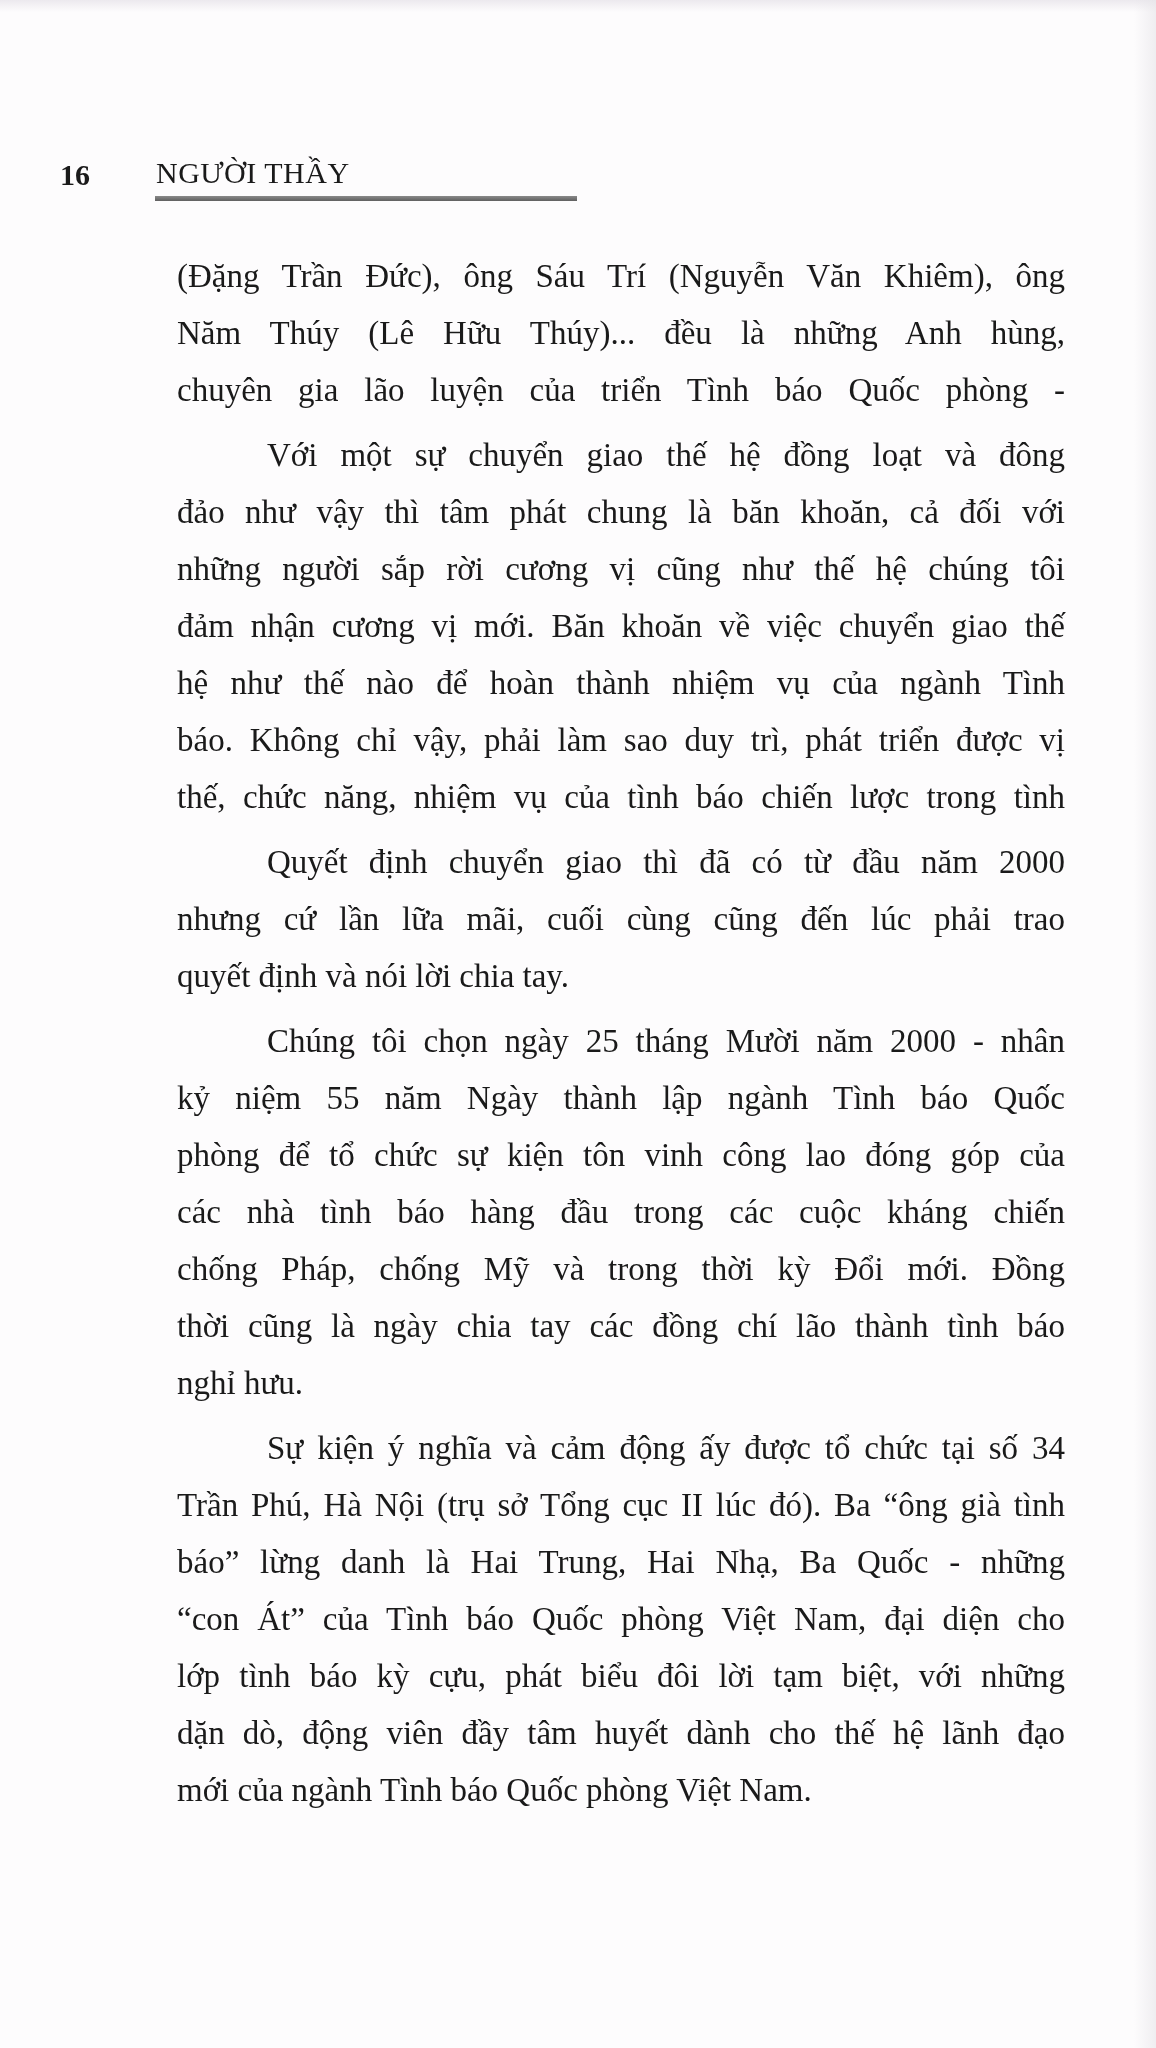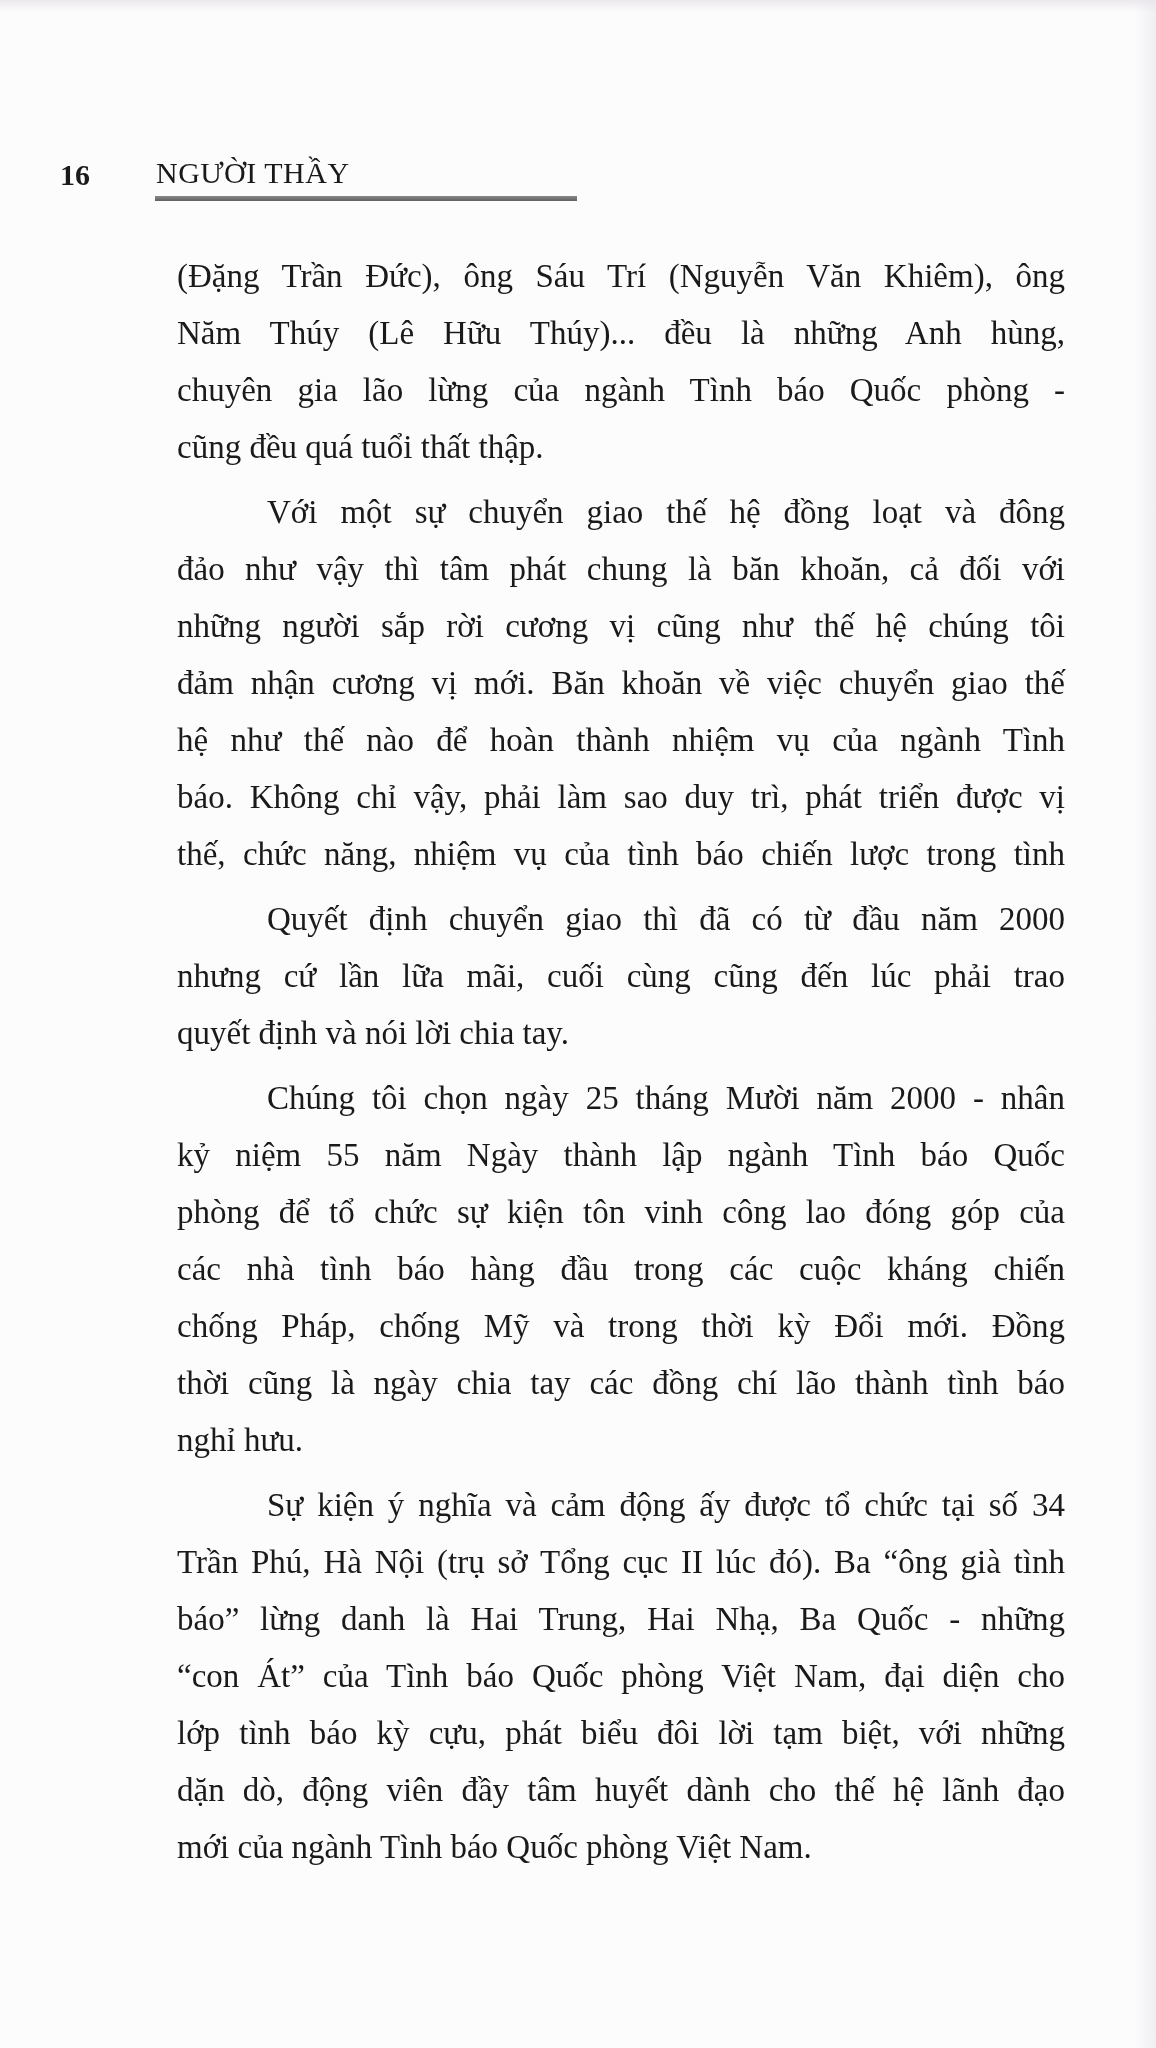--- a/index.html
+++ b/index.html
@@ -59,22 +59,21 @@
   <span class="page-number">16</span>
   <span class="running-title">NGƯỜI THẦY</span>
   <div class="header-rule"></div>
 </div>
 
 <div class="body-text">
 
   <div class="para">
     <span class="line">(Đặng Trần Đức), ông Sáu Trí (Nguyễn Văn Khiêm), ông</span>
     <span class="line">Năm Thúy (Lê Hữu Thúy)... đều là những Anh hùng,</span>
-    <span class="line">chuyên gia lão lừng của ngành Tình báo Quốc phòng -</span>
-    <span class="line last">cũng đều quá tuổi thất thập.</span>
+    <span class="line">chuyên gia lão luyện của triển Tình báo Quốc phòng -</span>
   </div>
 
   <div class="para">
     <span class="line indent">Với một sự chuyển giao thế hệ đồng loạt và đông</span>
     <span class="line">đảo như vậy thì tâm phát chung là băn khoăn, cả đối với</span>
     <span class="line">những người sắp rời cương vị cũng như thế hệ chúng tôi</span>
     <span class="line">đảm nhận cương vị mới. Băn khoăn về việc chuyển giao thế</span>
     <span class="line">hệ như thế nào để hoàn thành nhiệm vụ của ngành Tình</span>
     <span class="line">báo. Không chỉ vậy, phải làm sao duy trì, phát triển được vị</span>
     <span class="line">thế, chức năng, nhiệm vụ của tình báo chiến lược trong tình</span>

